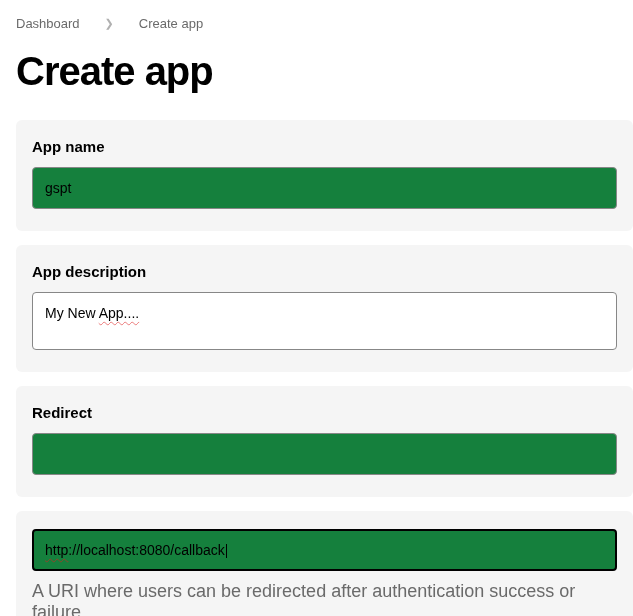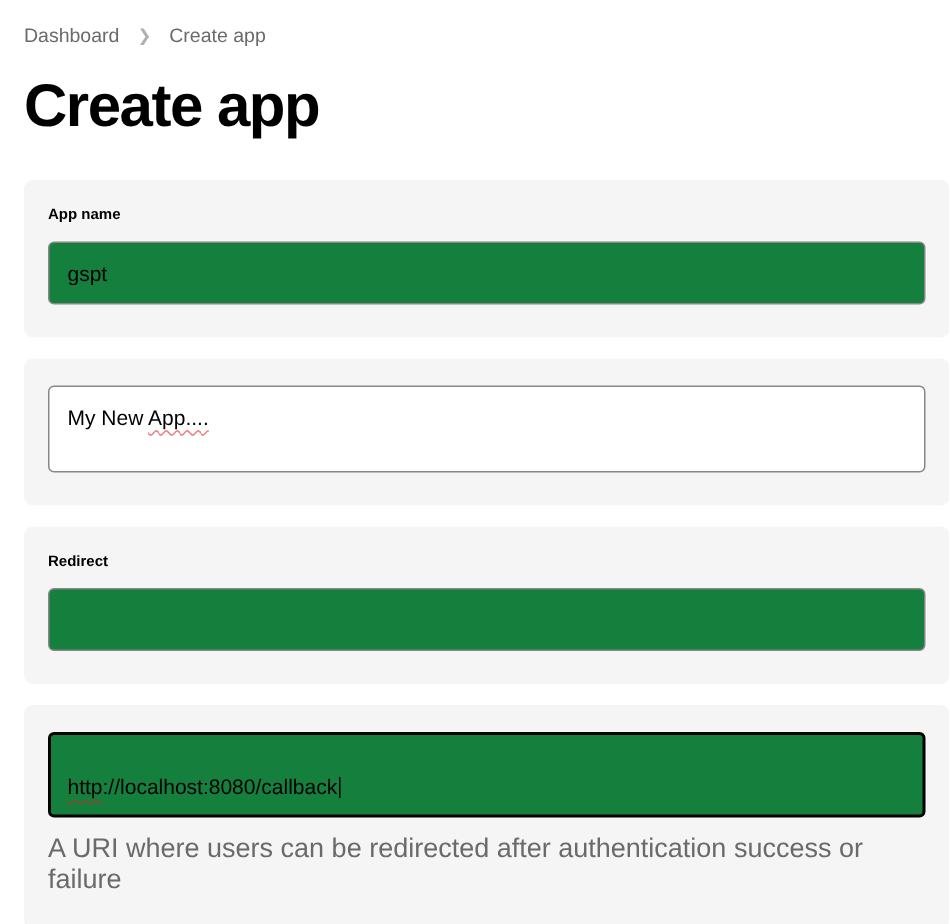--- a/index.html
+++ b/index.html
@@ -9,40 +9,40 @@
       width: 633px;
       padding: 12px 0 0 16px;
       color: #000;
     }
     .breadcrumb {
       font-size: 13px;
       color: #6a6a6a;
       padding: 4px 0 18px 0;
       display: flex;
       align-items: center;
-      gap: 12px;
+      gap: 25px;
     }
     .breadcrumb a { color: #6a6a6a; text-decoration: none; cursor: pointer; }
     .breadcrumb .sep { color: #b0b0b0; font-size: 11px; }
     h1.page-title {
       font-size: 40px;
       font-weight: 800;
       letter-spacing: -1px;
       margin: 0 0 26px 0;
     }
     .section {
       background: #f5f5f5;
       border-radius: 6px;
       padding: 18px 16px 22px 16px;
       margin-bottom: 14px;
       width: 617px;
     }
     .section label.field-label {
       display: block;
-      font-size: 10px;
+      font-size: 15px;
       font-weight: 700;
       margin-bottom: 12px;
     }
     .text-input {
       width: 100%;
       background: #15803d;
       border: 1px solid #878787;
       border-radius: 4px;
       padding: 12px 12px;
       font-size: 14px;
@@ -68,21 +68,20 @@
       outline: none;
     }
     .help-text {
       font-size: 18px;
       color: #6a6a6a;
       margin-top: 10px;
     }
     .spellwave {
       text-decoration: underline wavy rgba(220,30,30,0.55) 1px;
       text-underline-offset: 3px;
-      margin-top: 15px;
     }
     .caret {
       display:inline-block;
       width:1px;
       height:14px;
       background:#000;
       vertical-align:middle;
       margin-left:1px;
     }
     .multiline-content { font-size:14px; line-height:1.2; }
@@ -97,20 +96,21 @@
 </div>
 
 <h1 class="page-title">Create app</h1>
 
 <div class="section">
   <label class="field-label">App name</label>
   <input type="text" class="text-input" value="gspt" style="">
 </div>
 
 <div class="section">
+  <label class="field-label">App description</label>
   <div class="textarea">
     <div class="multiline-content">
       <span>My New </span><span class="spellwave">App....</span>
     </div>
   </div>
 </div>
 
 <div class="section">
   <label class="field-label">Redirect</label>
   <input type="text" class="text-input" value="" style="">

